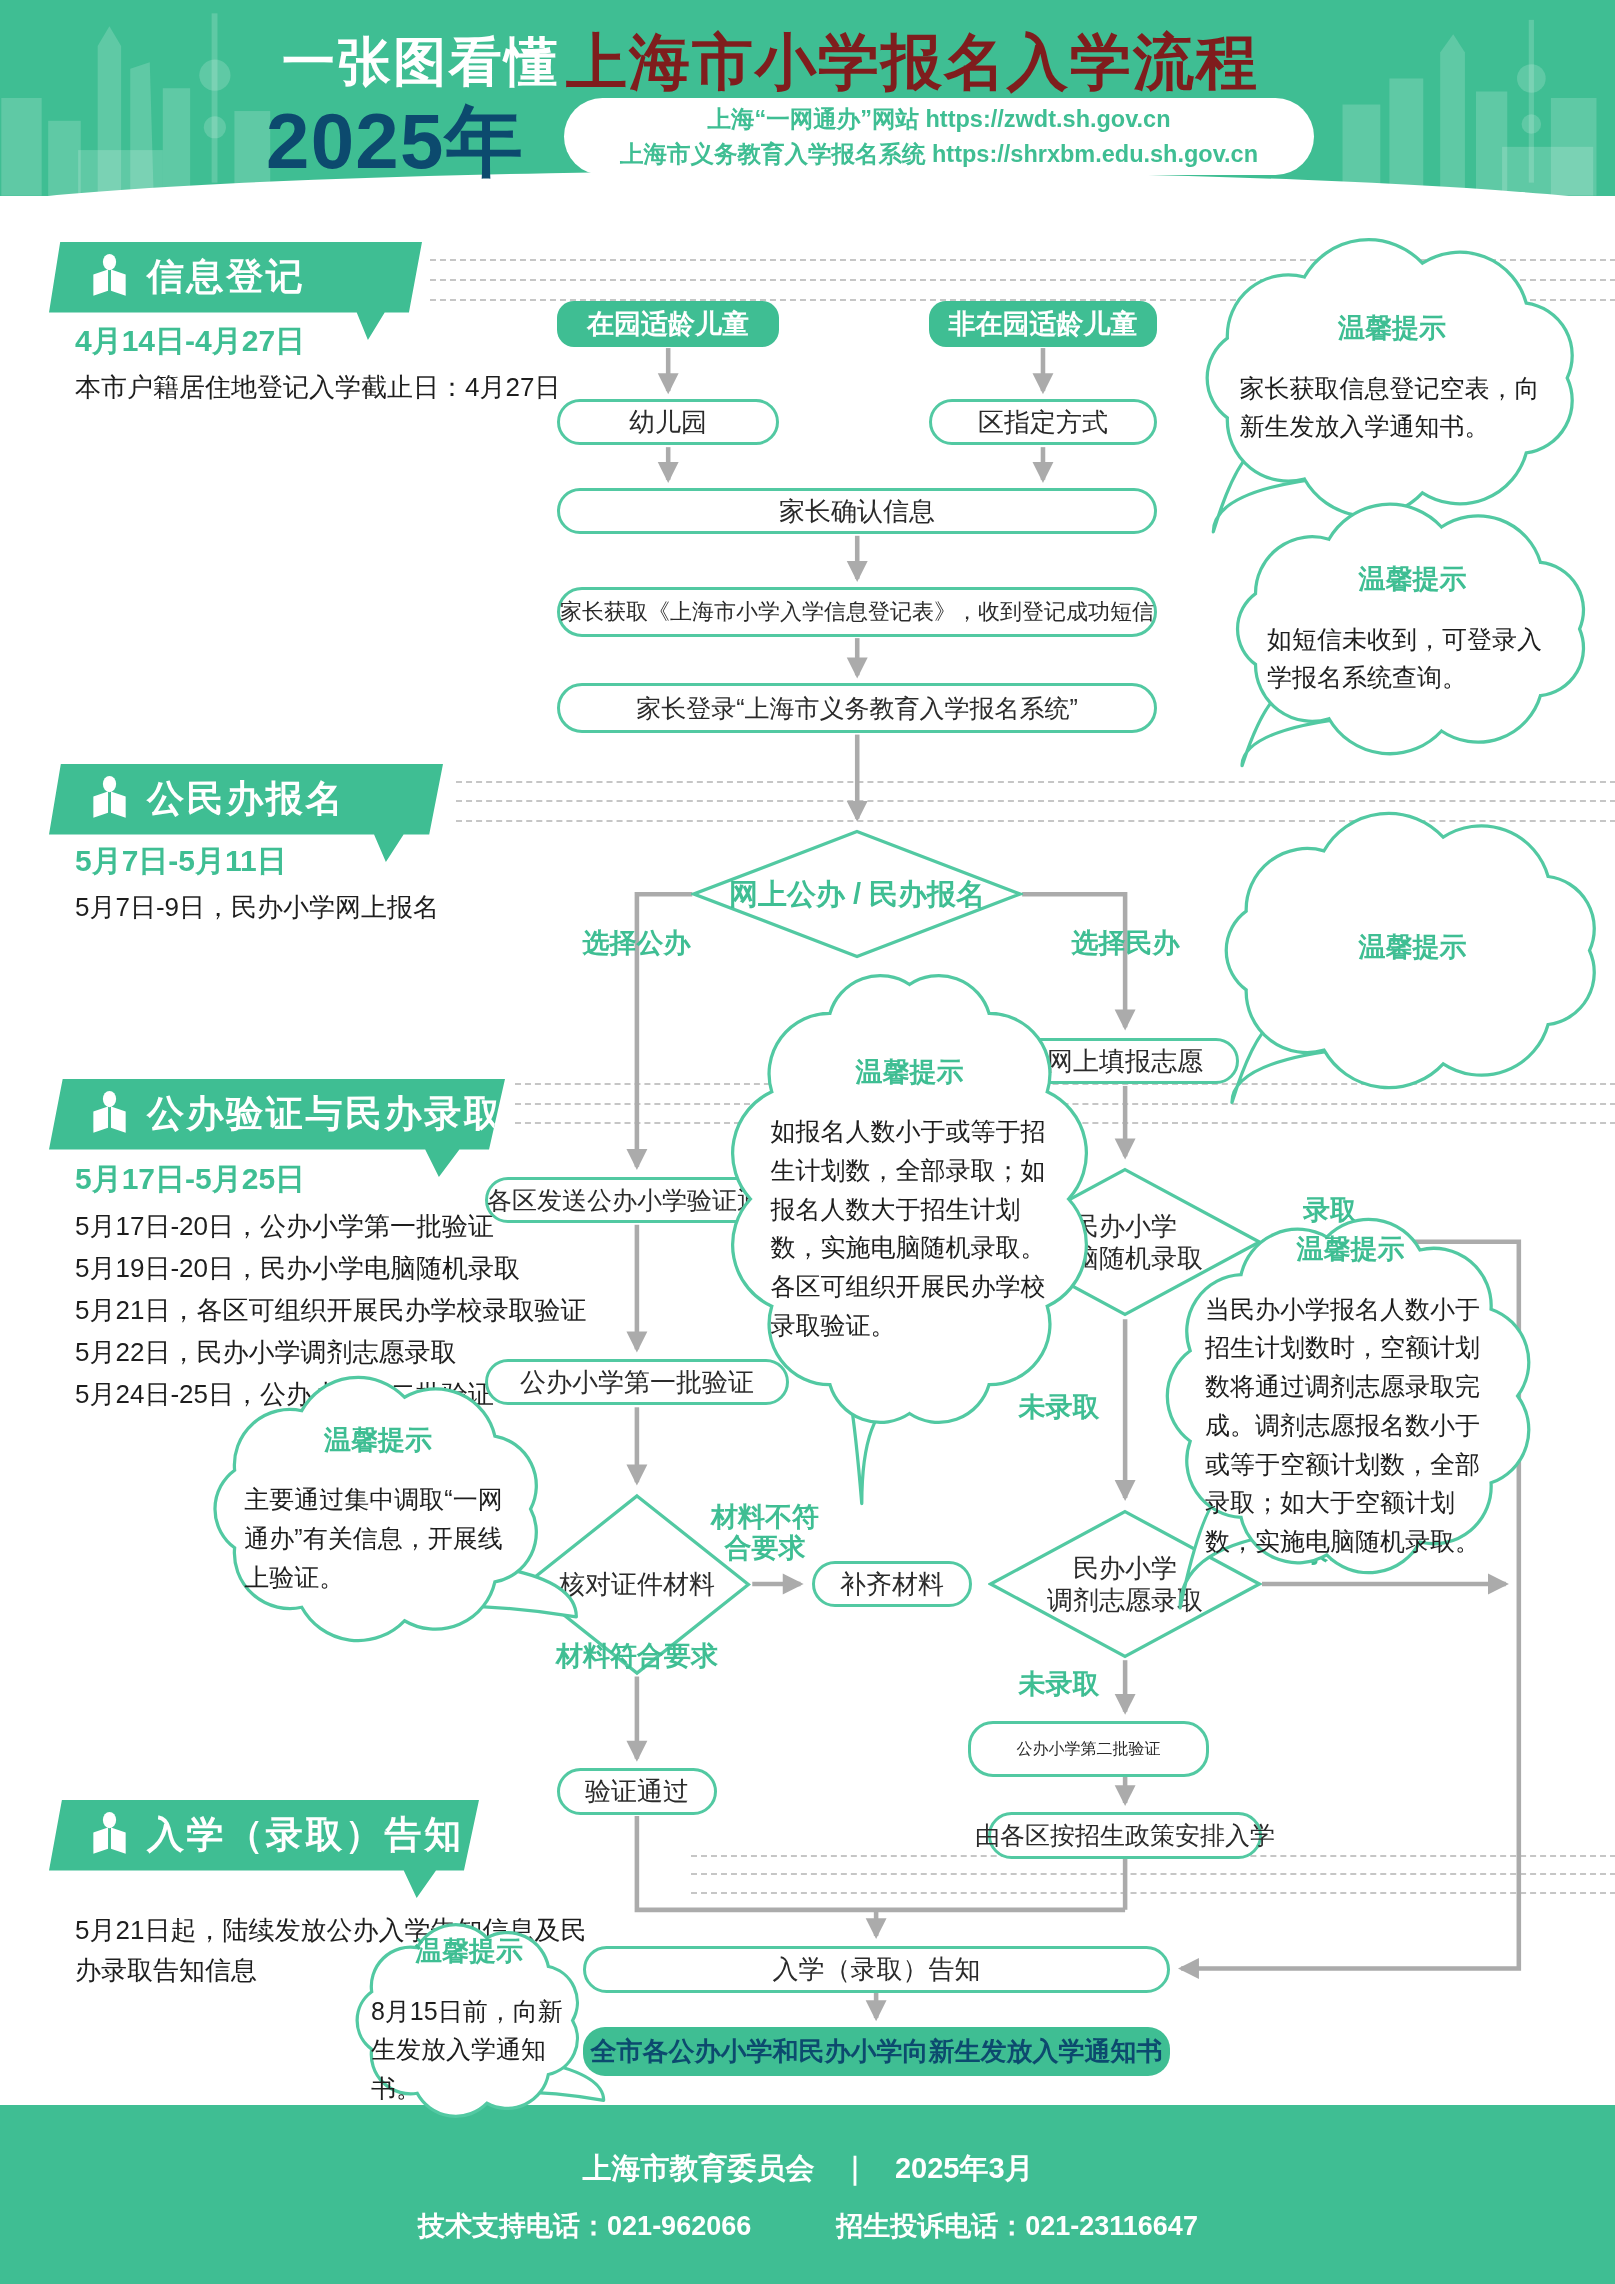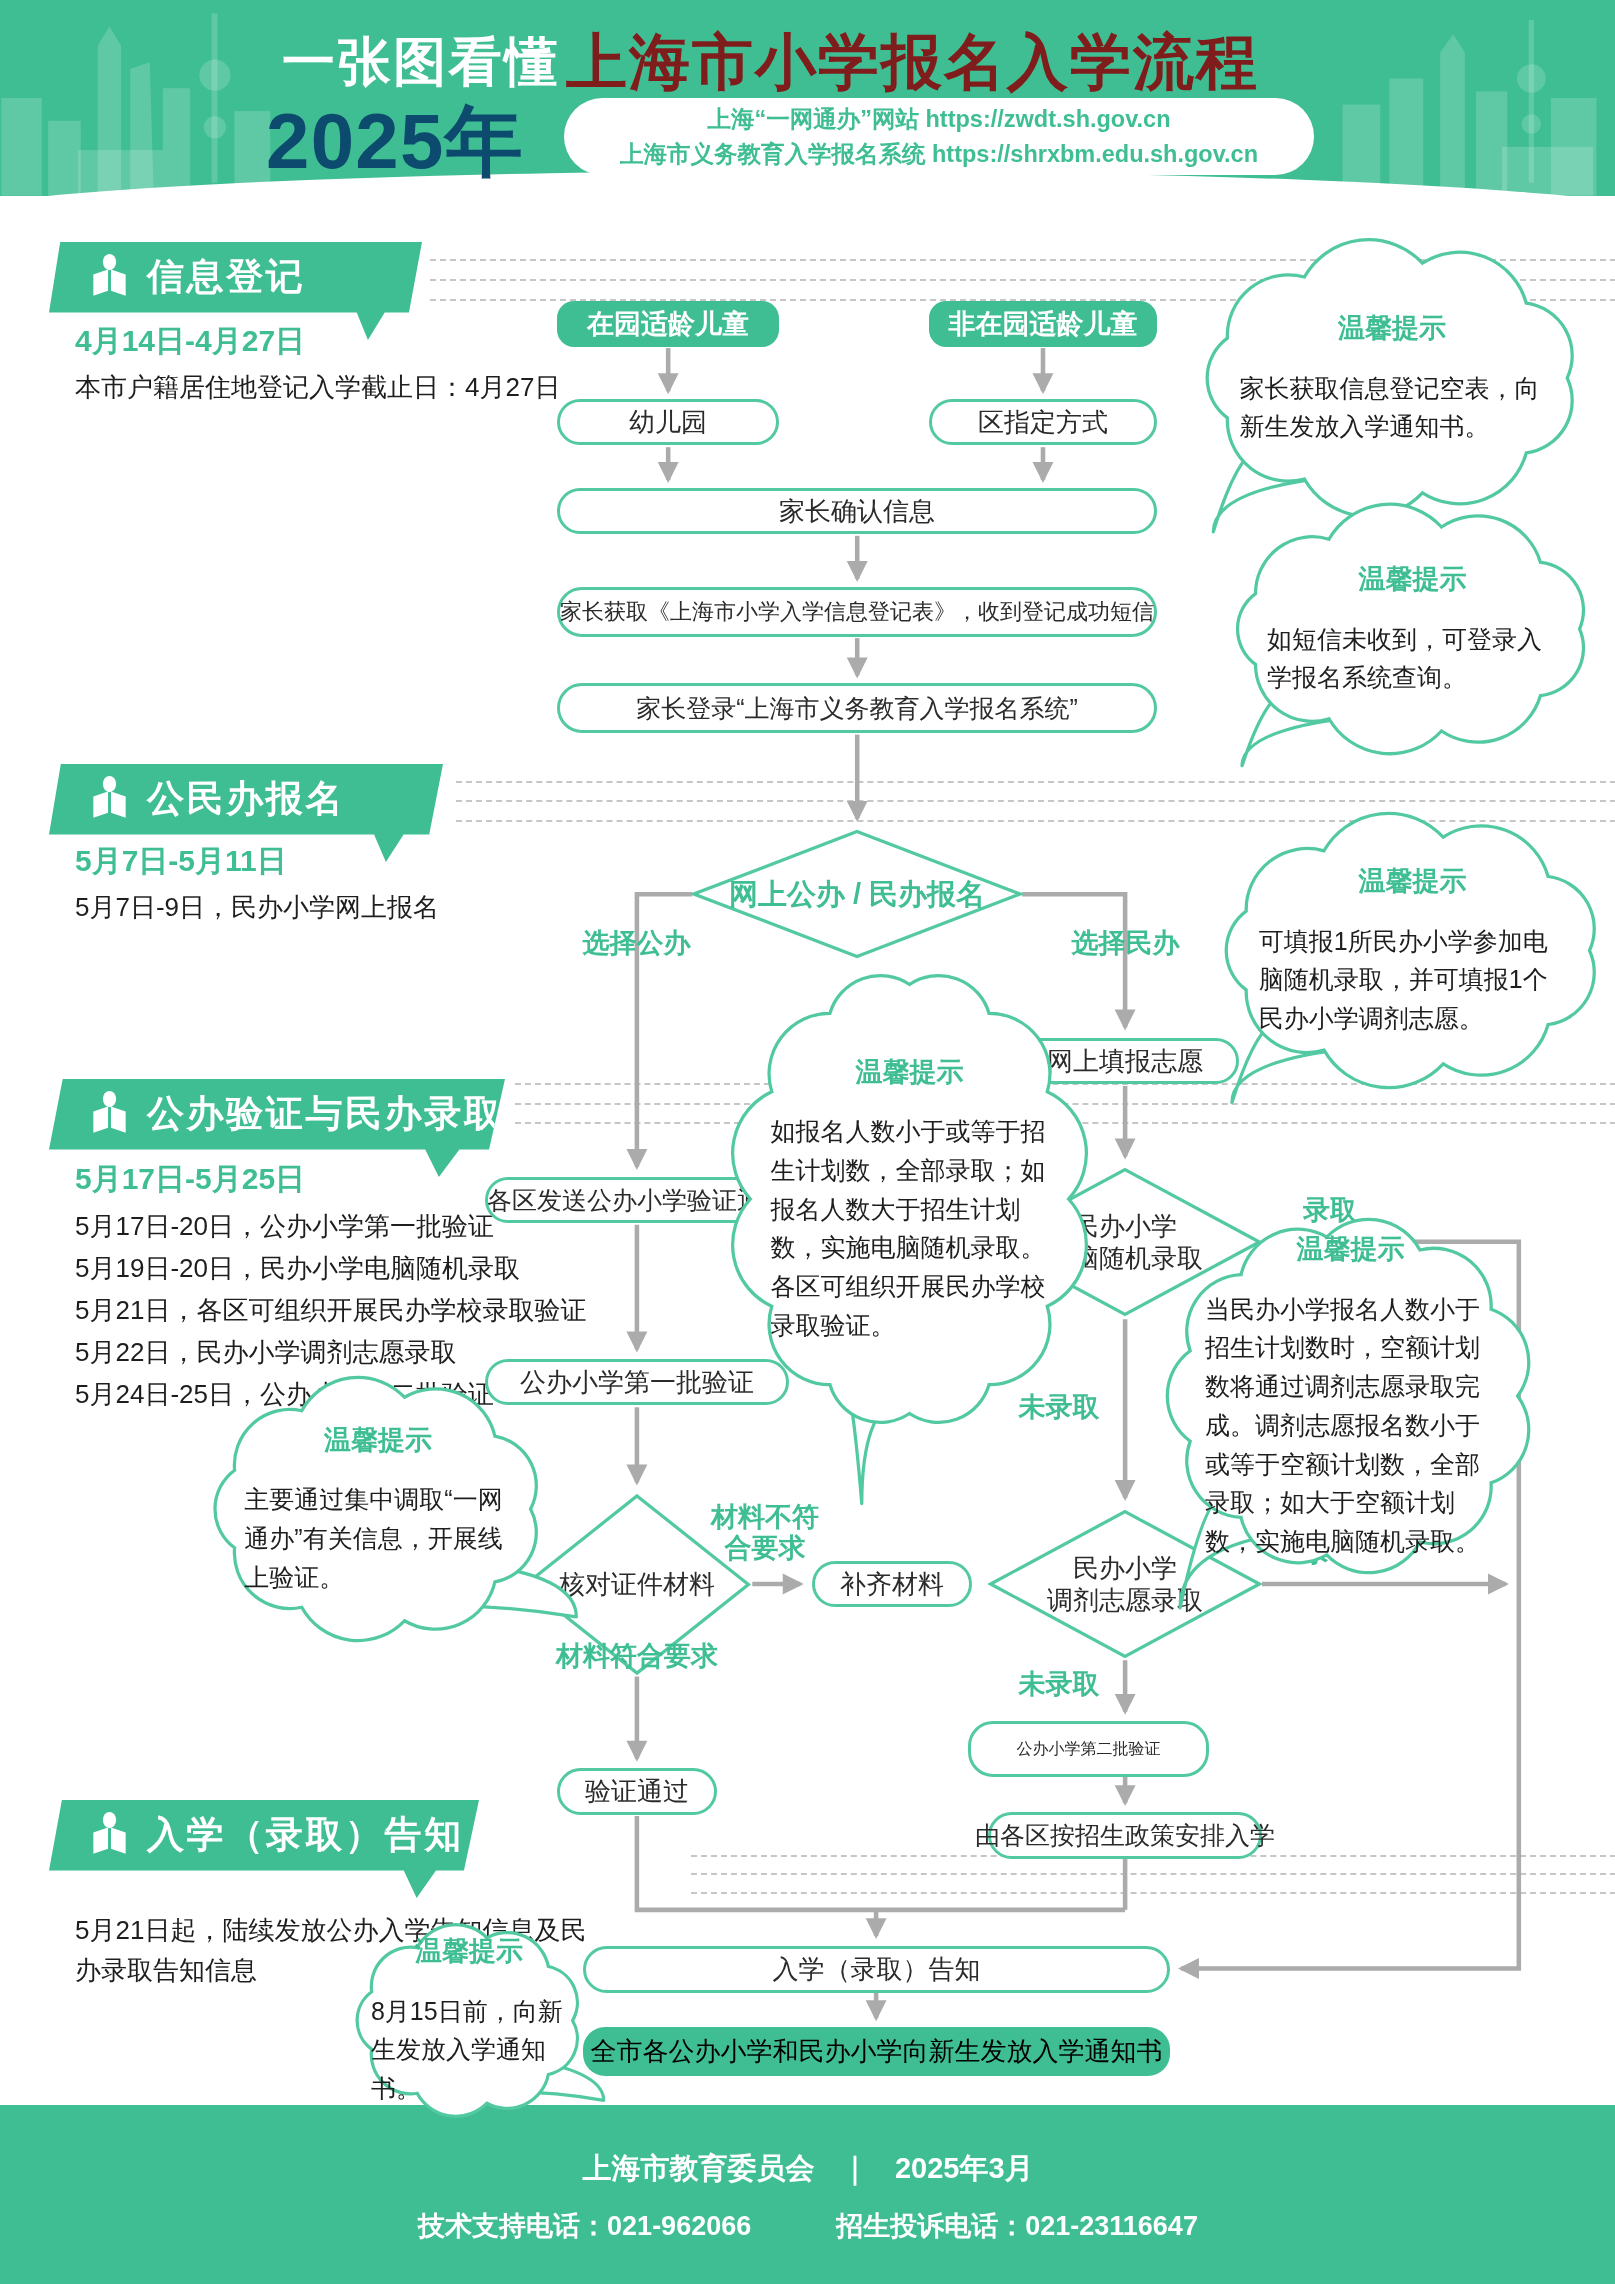--- a/index.html
+++ b/index.html
@@ -26,21 +26,21 @@
   .sec-notes{position:absolute;font-size:26px;color:#1e1e1e;line-height:42px;}
   
   .dash{position:absolute;height:0;border-top:2.6px dashed #c6c6c6;z-index:0;}
   
   .lay{position:absolute;z-index:2;box-sizing:border-box;}
   .fbox{background:#fff;border:3.3px solid #52C9A2;border-radius:25px;display:flex;align-items:center;
         justify-content:center;font-size:26px;color:#2b2b2b;white-space:nowrap;}
   .gbox{background:#3FBE93;border-radius:17px;display:flex;align-items:center;justify-content:center;
         font-size:27px;font-weight:bold;color:#fff;white-space:nowrap;}
   .gbig{background:#3FBE93;border-radius:22px;display:flex;align-items:center;justify-content:center;
-        font-size:26px;font-weight:normal;color:#000000;white-space:nowrap;}
+        font-size:26px;font-weight:bold;color:#0c4a6e;white-space:nowrap;}
   .diamond{display:flex;align-items:center;justify-content:center;text-align:center;}
   .diamond svg{position:absolute;left:0;top:0;width:100%;height:100%;}
   .dtext{position:relative;font-size:26px;color:#2b2b2b;white-space:pre-line;line-height:1.25;text-align:center;}
   .dtext.green{color:#3FBE93;font-weight:bold;font-size:29px;}
   .elabel{position:absolute;z-index:2;font-size:27px;font-weight:bold;color:#3FBE93;white-space:pre-line;
           text-align:center;line-height:1.15;}
   .conn{position:absolute;left:0;top:0;z-index:1;}
   
   .cloud{position:absolute;z-index:4;}
   .cloud-text{position:absolute;left:9%;top:10%;right:9%;bottom:10%;display:flex;flex-direction:column;
@@ -275,21 +275,20 @@
     <div class="cloud-body">如短信未收到，可登录入学报名系统查询。</div>
       </div>
   </div>
   <div class="cloud" style="left:1225px;top:825px;width:375px;height:251px">
       <svg width="375" height="251" viewBox="0 0 575 385" style="position: absolute; left: 0px; top: 0px; overflow: visible;">
         <path d="M 192.47500000000002,342.525 Q 10.569999999999993,362.525 10.569999999999993,425.48 Q 51.295,294.87 92.02000000000001,294.87 Z" fill="#fff" stroke="#52C9A2" stroke-width="5" stroke-linejoin="round"></path>
         <path d="M559.0,192.5 A 80.6 80.6 0 0 1 495.5,306.0 A 106.5 106.5 0 0 1 334.6,366.3 A 114.1 114.1 0 0 1 151.8,345.4 A 93.6 93.6 0 0 1 32.4,252.9 A 74.9 74.9 0 0 1 32.4,132.1 A 93.6 93.6 0 0 1 151.7,39.6 A 114.1 114.1 0 0 1 334.6,18.7 A 106.5 106.5 0 0 1 495.5,79.0 A 80.6 80.6 0 0 1 559.0,192.5 Z" fill="#fff" stroke="#52C9A2" stroke-width="5"></path>
       </svg>
     <div class="cloud-text">
         <div class="cloud-title">温馨提示</div>
-    <div class="cloud-body">可填报1所民办小学参加电脑随机录取，并可填报1个民办小学调剂志愿。</div>
       </div>
   </div>
   <div class="cloud" style="left:740px;top:974px;width:339px;height:450px">
       <svg width="339" height="450" viewBox="0 0 520 690" style="position: absolute; left: 0px; top: 0px; overflow: visible;">
         <path d="M 247.8,647.6800000000001 Q 186.8,667.6800000000001 186.8,812.18 Q 168.5,591.75 150.2,591.75 Z" fill="#fff" stroke="#52C9A2" stroke-width="5" stroke-linejoin="round"></path>
         <path d="M504.0,345.0 A 104.0 104.0 0 0 1 471.3,509.5 A 93.0 93.0 0 0 1 382.0,629.9 A 80.4 80.4 0 0 1 260.0,674.0 A 80.4 80.4 0 0 1 138.0,629.9 A 93.0 93.0 0 0 1 48.7,509.5 A 104.0 104.0 0 0 1 16.0,345.0 A 104.0 104.0 0 0 1 48.7,180.5 A 93.0 93.0 0 0 1 138.0,60.1 A 80.4 80.4 0 0 1 260.0,16.0 A 80.4 80.4 0 0 1 382.0,60.1 A 93.0 93.0 0 0 1 471.3,180.5 A 104.0 104.0 0 0 1 504.0,345.0 Z" fill="#fff" stroke="#52C9A2" stroke-width="5"></path>
       </svg>
     <div class="cloud-text">
         <div class="cloud-title">温馨提示</div>
     <div class="cloud-body">如报名人数小于或等于招生计划数，全部录取；如报名人数大于招生计划数，实施电脑随机录取。各区可组织开展民办学校录取验证。</div>

